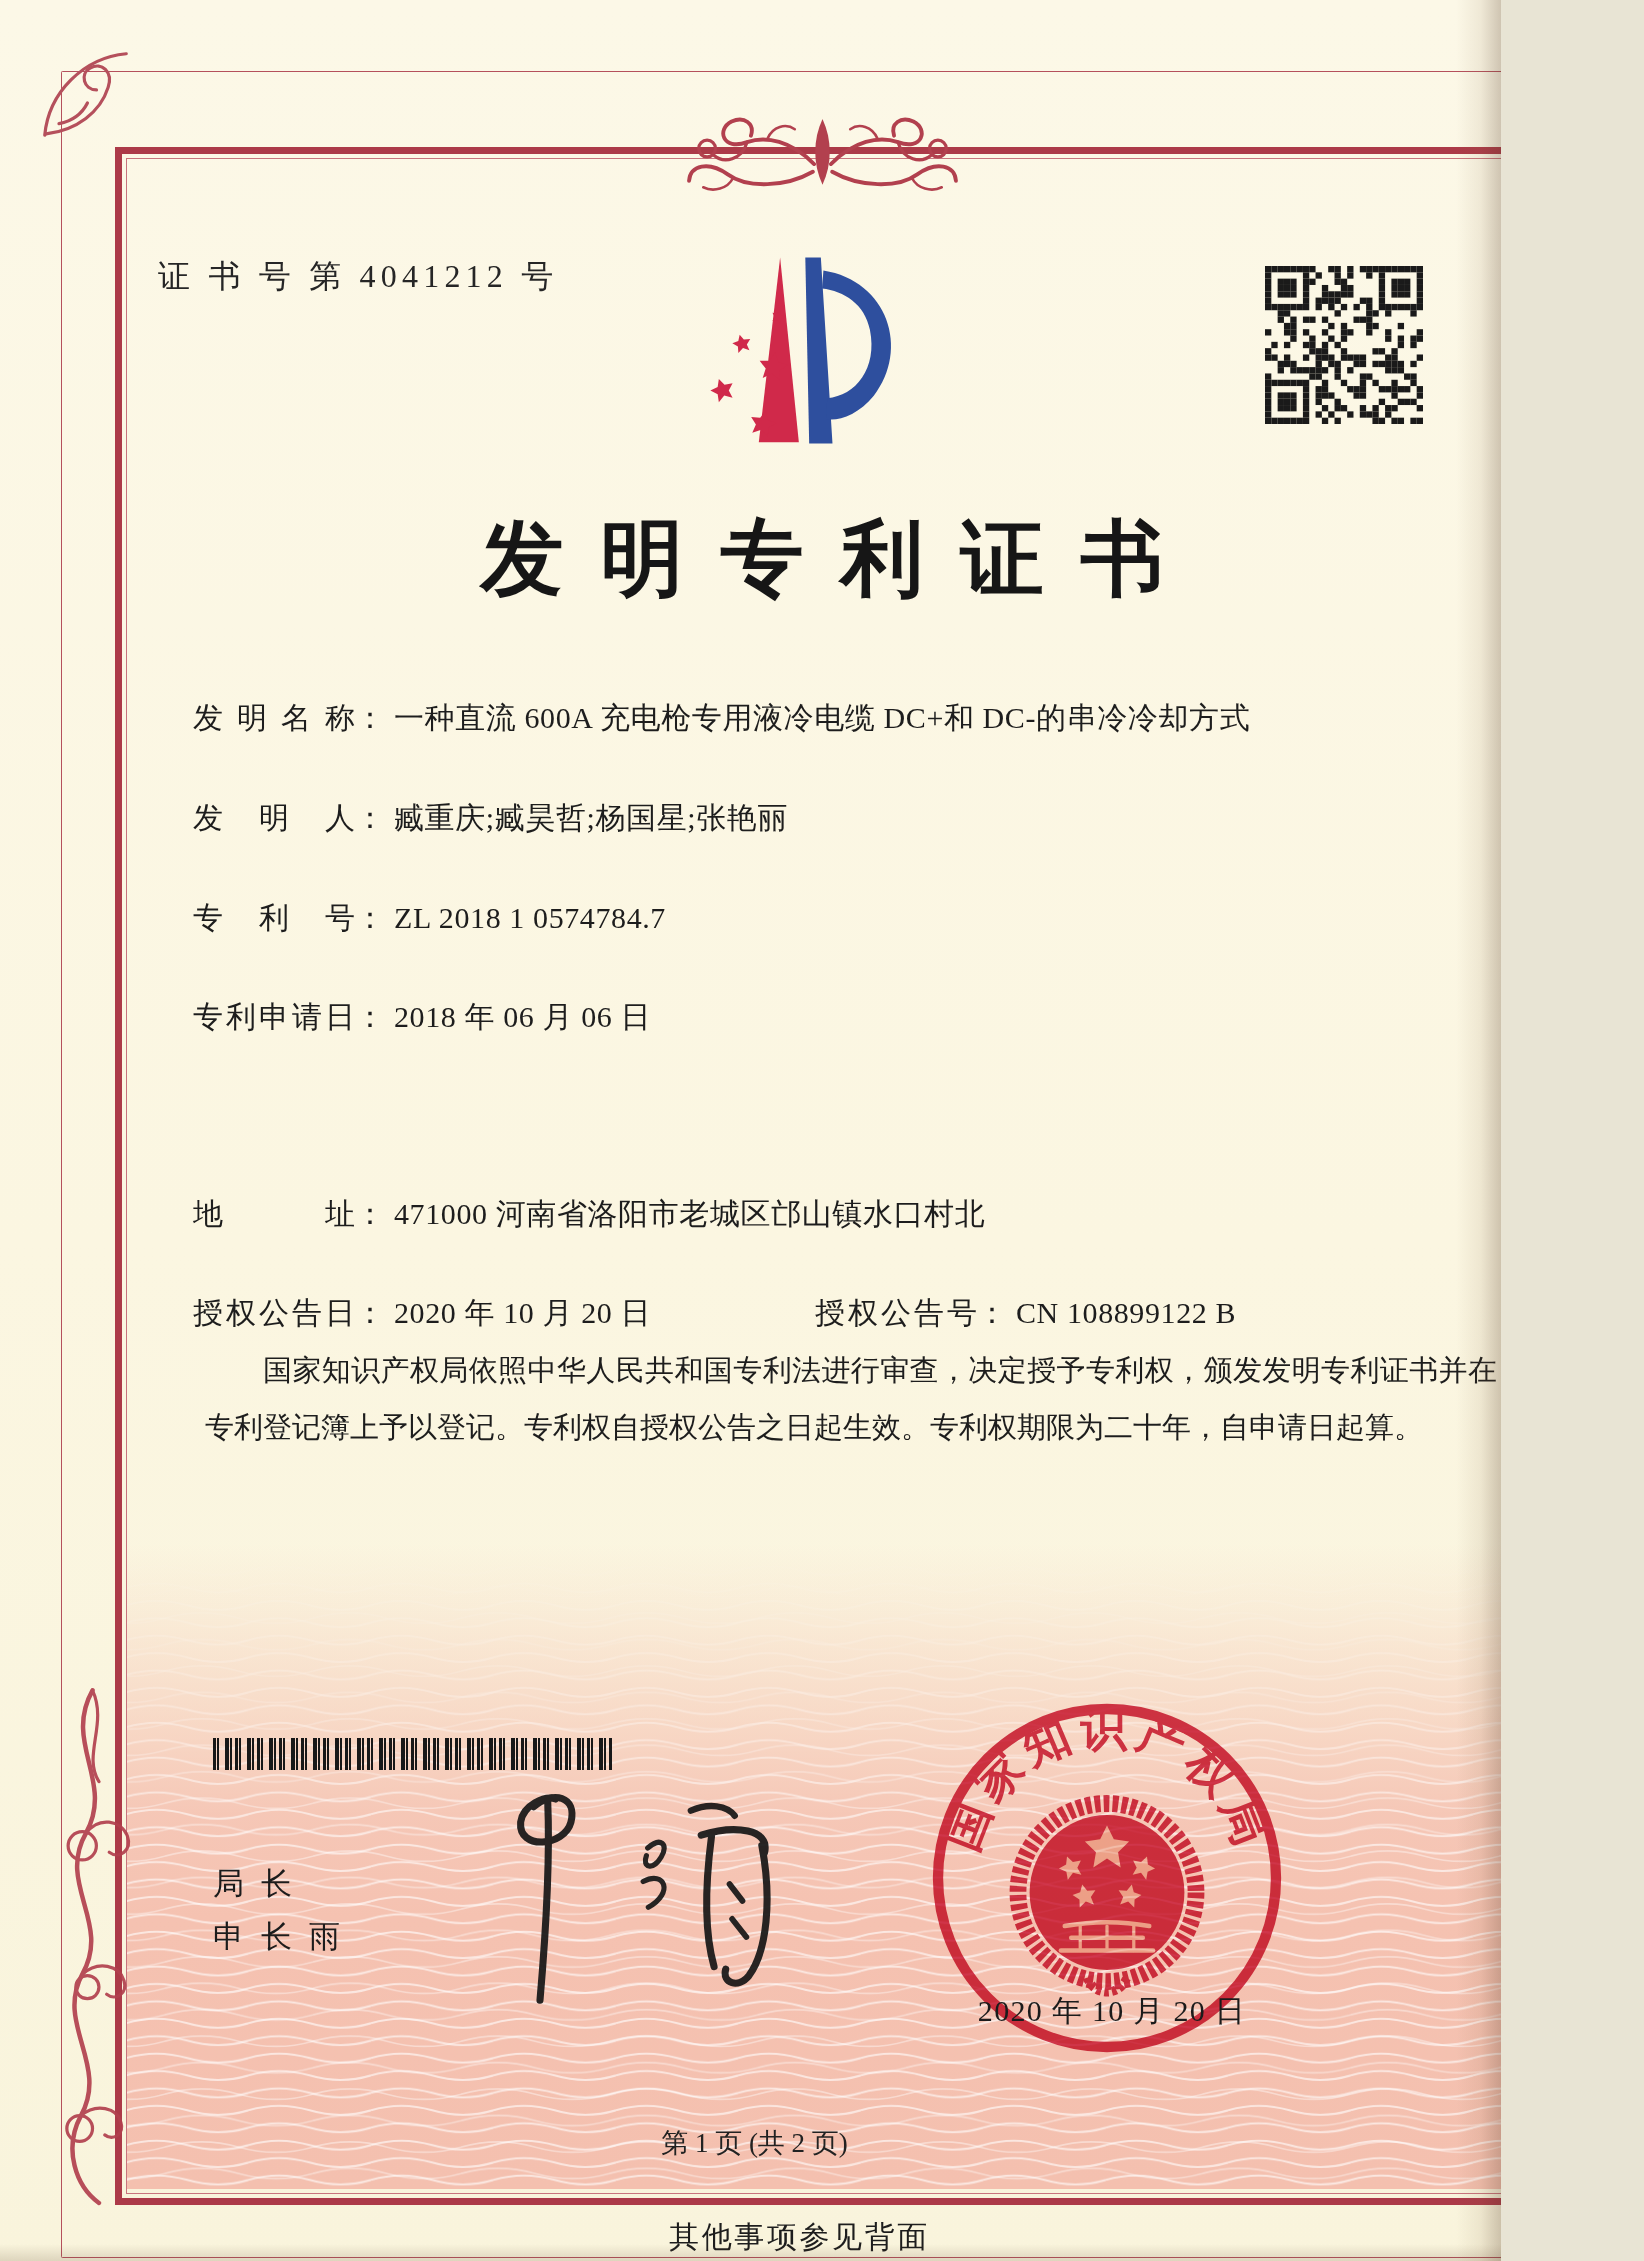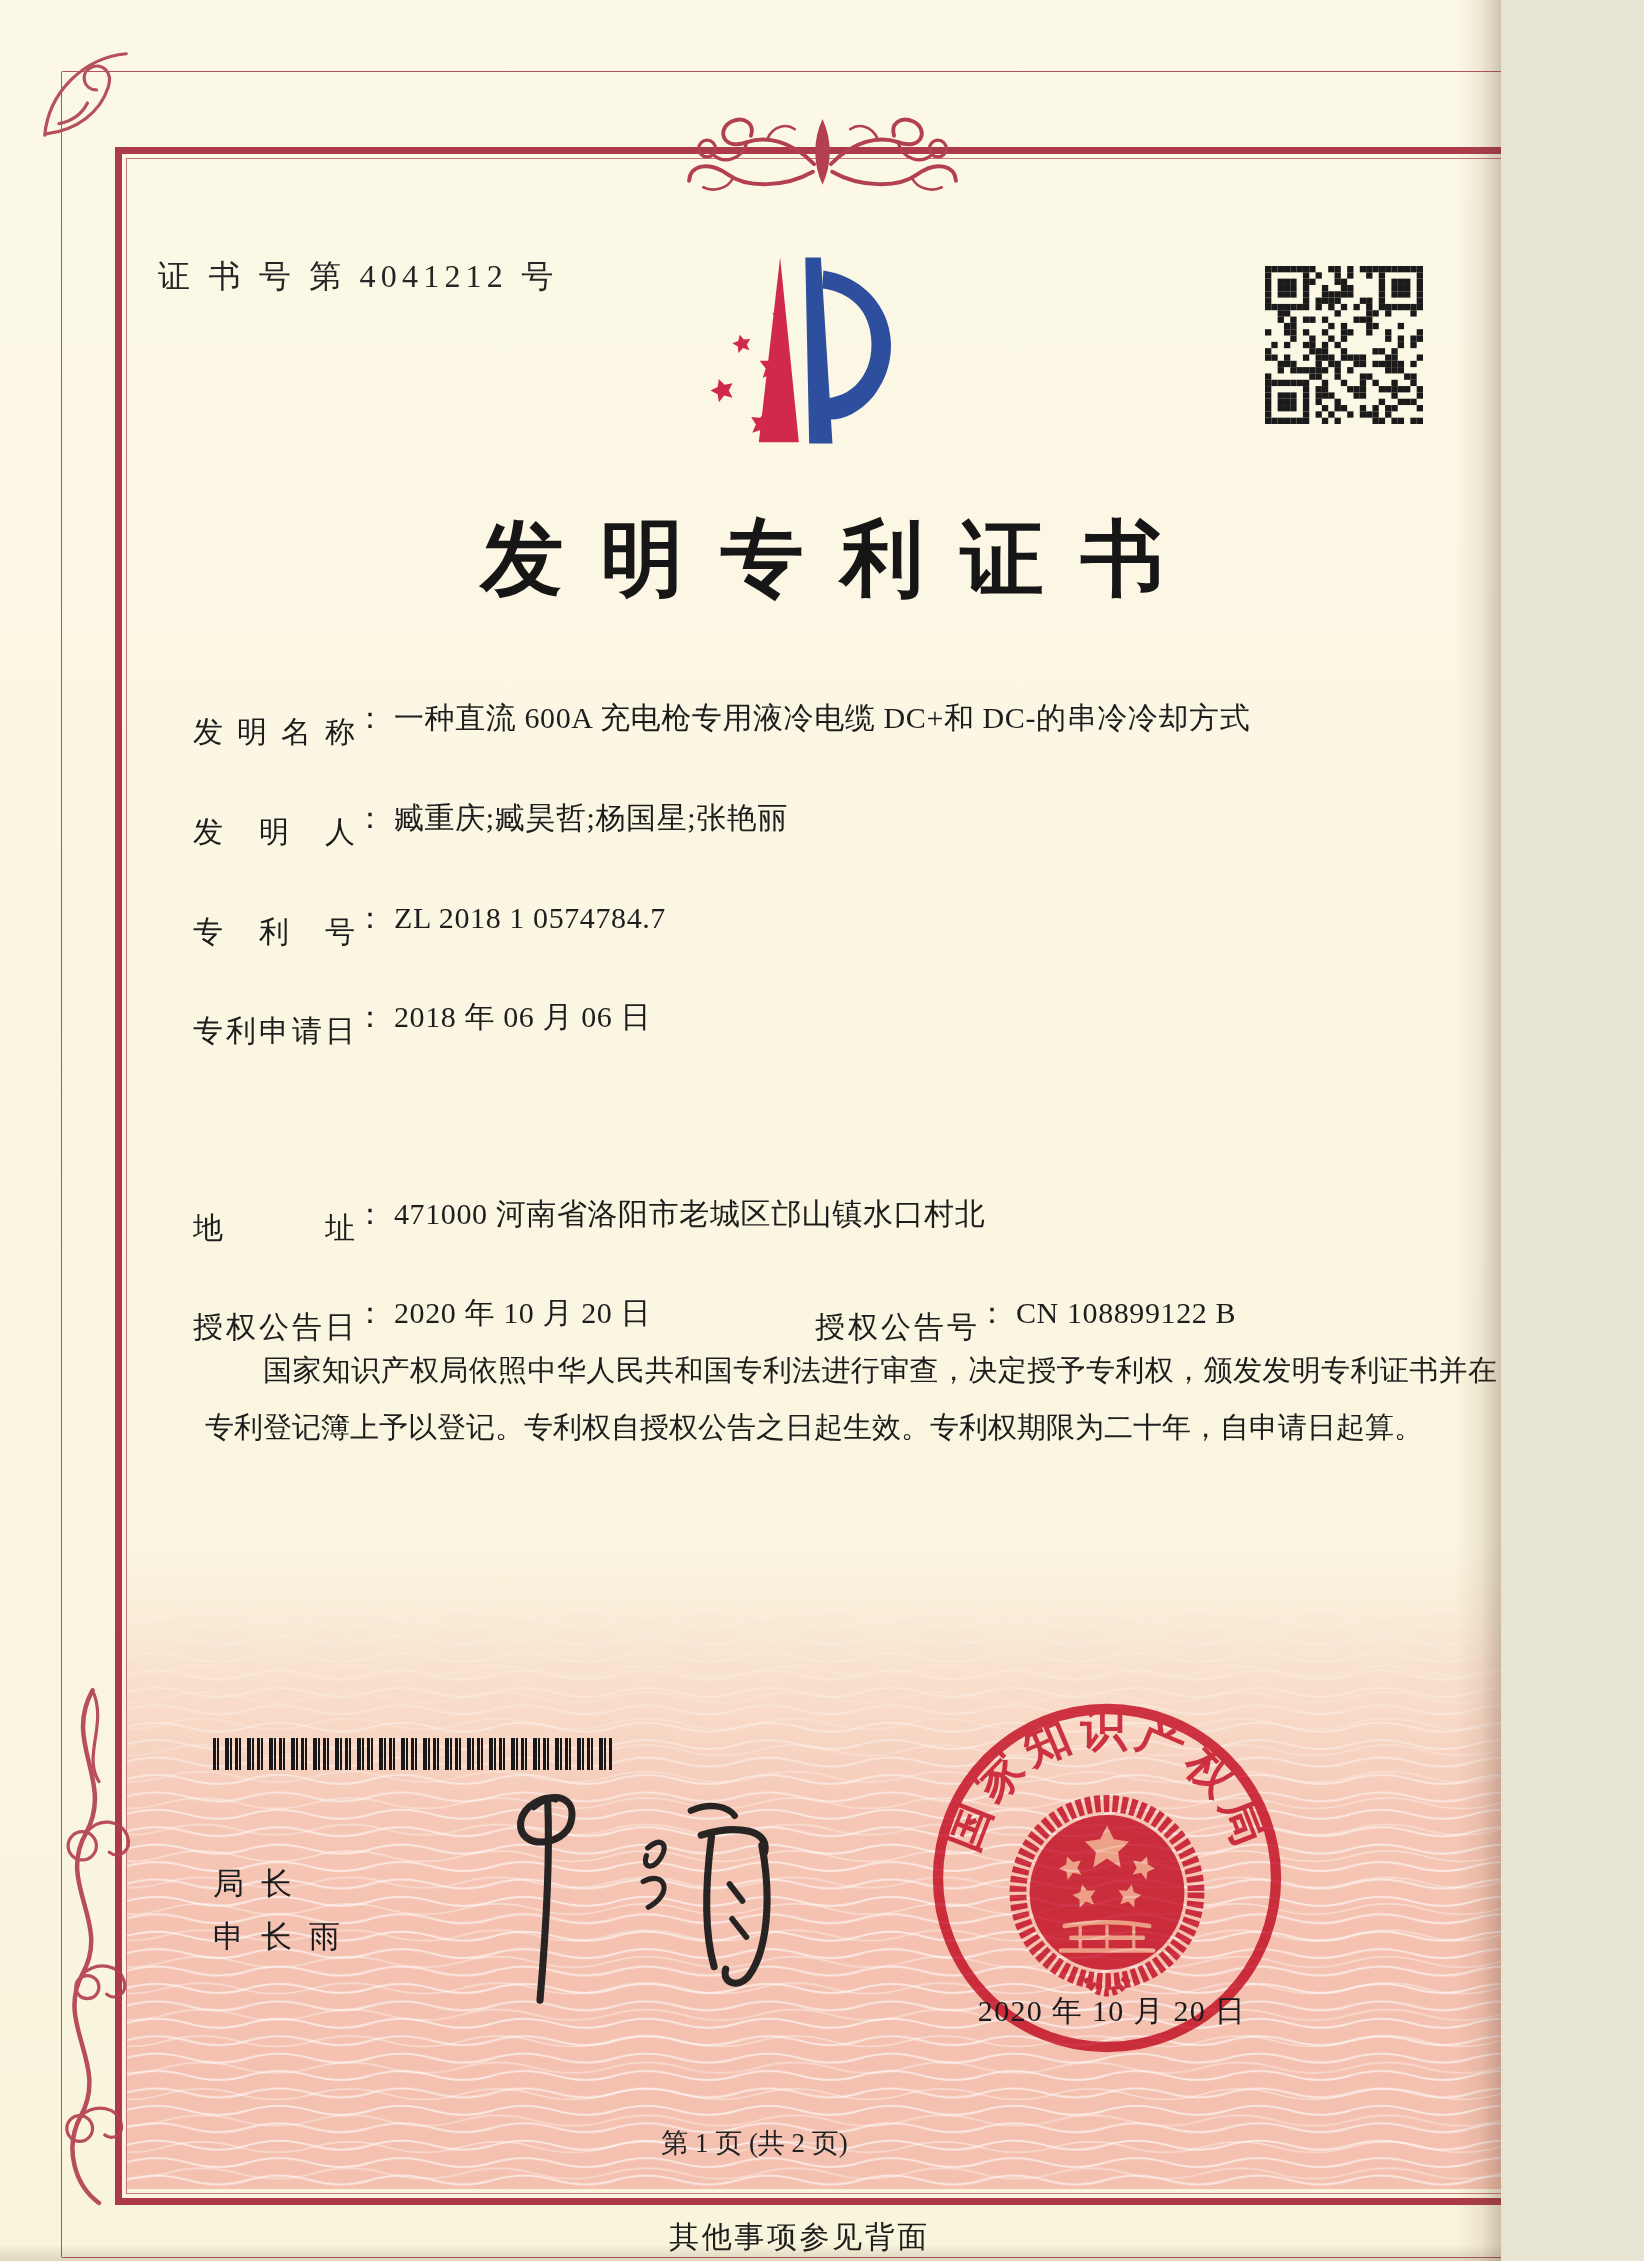--- a/index.html
+++ b/index.html
@@ -38,21 +38,21 @@
     left:126px; top:1544px; width:1391px; height:645px;
     -webkit-mask-image:linear-gradient(180deg,transparent 0%,rgba(0,0,0,.4) 22%,#000 45%);
             mask-image:linear-gradient(180deg,transparent 0%,rgba(0,0,0,.4) 22%,#000 45%);
   }
   .cert-no{left:158px; top:255px; font-size:32px; letter-spacing:5.2px; color:#262626;}
   .title{
     left:0; top:504px; width:1644px; text-align:center;
     font-size:83px; font-weight:600; letter-spacing:37px; text-indent:37px; color:#161616;
   }
   .field-row{left:193px; font-size:30px; white-space:nowrap; color:#1d1d1d;}
-  .field-label{display:inline-block; width:162px; text-align:justify; text-align-last:justify; vertical-align:top;margin-top:14px;}
+  .field-label{display:inline-block; width:162px; text-align:justify; text-align-last:justify; vertical-align:top;}
   .field-value{margin-left:9px; letter-spacing:0.6px;}
   .grant2{position:absolute; left:622px; top:0; white-space:nowrap;}
   .body-text{
     left:182px; top:1342px; width:1292px; font-size:29px; line-height:1.95;
     text-align:justify; color:#1d1d1d;margin-left:23px;
   }
   .body-text p{margin:0 0 17px 0; text-indent:2em;}
   .barcode{
     left:213px; top:1738px; width:400px; height:32px;
     background:repeating-linear-gradient(90deg,

